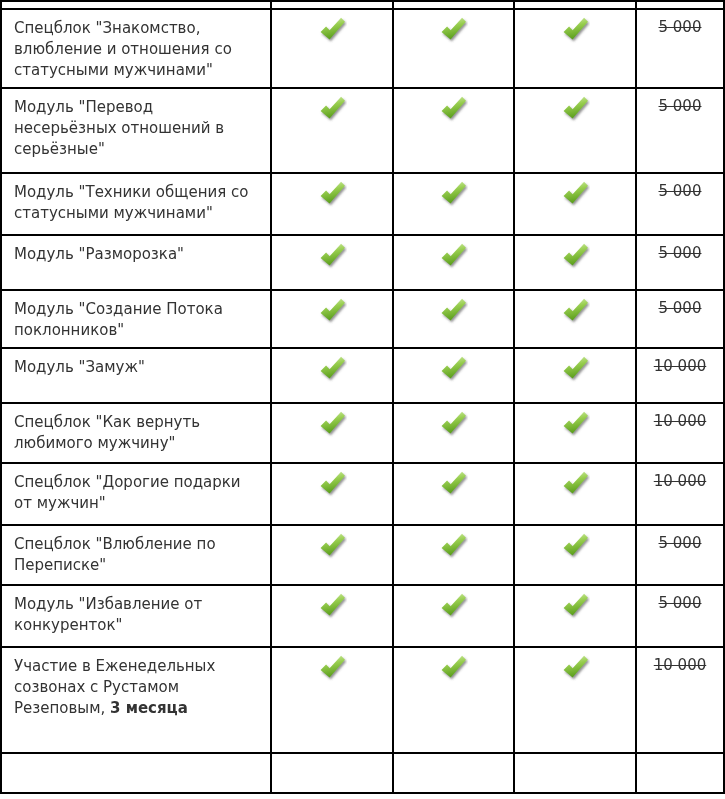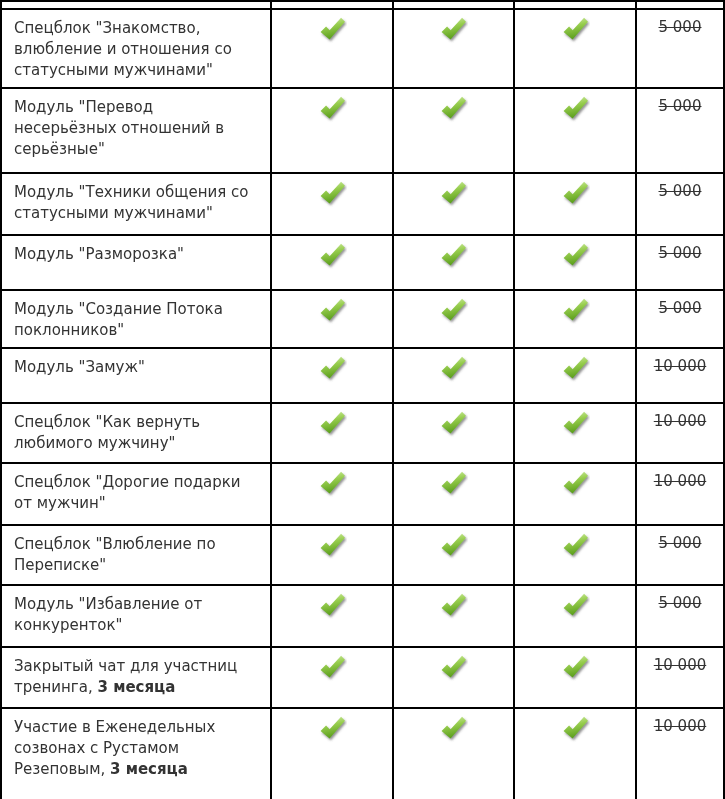--- a/index.html
+++ b/index.html
@@ -225,33 +225,20 @@
               </svg></span></td>
         <td class="check-cell"><span class="chk"><svg width="29" height="29" viewBox="0 0 28 28">
                 <path d="M2.5 15.5 L7.8 10.2 L11.2 13.8 L22.3 1.8 L26 5.6 L11.2 22.8 Z" fill="url(#chkGrad)" filter="url(#chkShadow)"></path>
               </svg></span></td>
         <td class="check-cell"><span class="chk"><svg width="29" height="29" viewBox="0 0 28 28">
                 <path d="M2.5 15.5 L7.8 10.2 L11.2 13.8 L22.3 1.8 L26 5.6 L11.2 22.8 Z" fill="url(#chkGrad)" filter="url(#chkShadow)"></path>
               </svg></span></td>
         <td class="price-cell"><s>5 000</s></td>
       </tr>
 
-      <tr class="r10">
-        <td class="label-cell"><span>Закрытый чат для участниц тренинга, </span><b>3 месяца</b></td>
-        <td class="check-cell"><span class="chk"><svg width="29" height="29" viewBox="0 0 28 28">
-                <path d="M2.5 15.5 L7.8 10.2 L11.2 13.8 L22.3 1.8 L26 5.6 L11.2 22.8 Z" fill="url(#chkGrad)" filter="url(#chkShadow)"></path>
-              </svg></span></td>
-        <td class="check-cell"><span class="chk"><svg width="29" height="29" viewBox="0 0 28 28">
-                <path d="M2.5 15.5 L7.8 10.2 L11.2 13.8 L22.3 1.8 L26 5.6 L11.2 22.8 Z" fill="url(#chkGrad)" filter="url(#chkShadow)"></path>
-              </svg></span></td>
-        <td class="check-cell"><span class="chk"><svg width="29" height="29" viewBox="0 0 28 28">
-                <path d="M2.5 15.5 L7.8 10.2 L11.2 13.8 L22.3 1.8 L26 5.6 L11.2 22.8 Z" fill="url(#chkGrad)" filter="url(#chkShadow)"></path>
-              </svg></span></td>
-        <td class="price-cell"><s>10 000</s></td>
-      </tr>
 
       <tr class="r11">
         <td class="label-cell"><span>Участие в Еженедельных созвонах с Рустамом Резеповым, </span><b>3 месяца</b></td>
         <td class="check-cell"><span class="chk"><svg width="29" height="29" viewBox="0 0 28 28">
                 <path d="M2.5 15.5 L7.8 10.2 L11.2 13.8 L22.3 1.8 L26 5.6 L11.2 22.8 Z" fill="url(#chkGrad)" filter="url(#chkShadow)"></path>
               </svg></span></td>
         <td class="check-cell"><span class="chk"><svg width="29" height="29" viewBox="0 0 28 28">
                 <path d="M2.5 15.5 L7.8 10.2 L11.2 13.8 L22.3 1.8 L26 5.6 L11.2 22.8 Z" fill="url(#chkGrad)" filter="url(#chkShadow)"></path>
               </svg></span></td>
         <td class="check-cell"><span class="chk"><svg width="29" height="29" viewBox="0 0 28 28">

